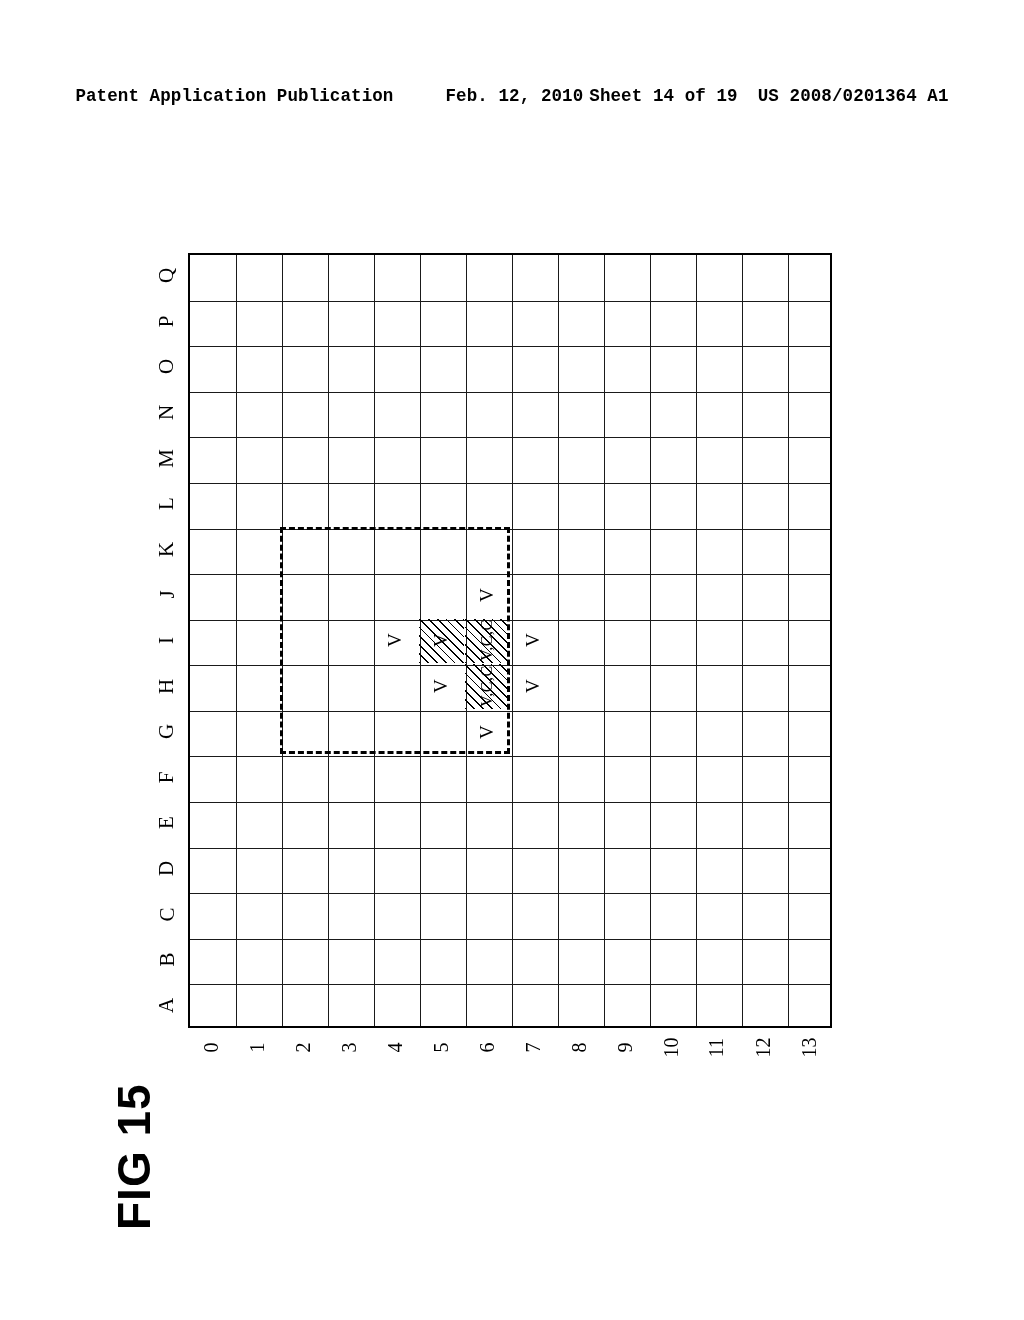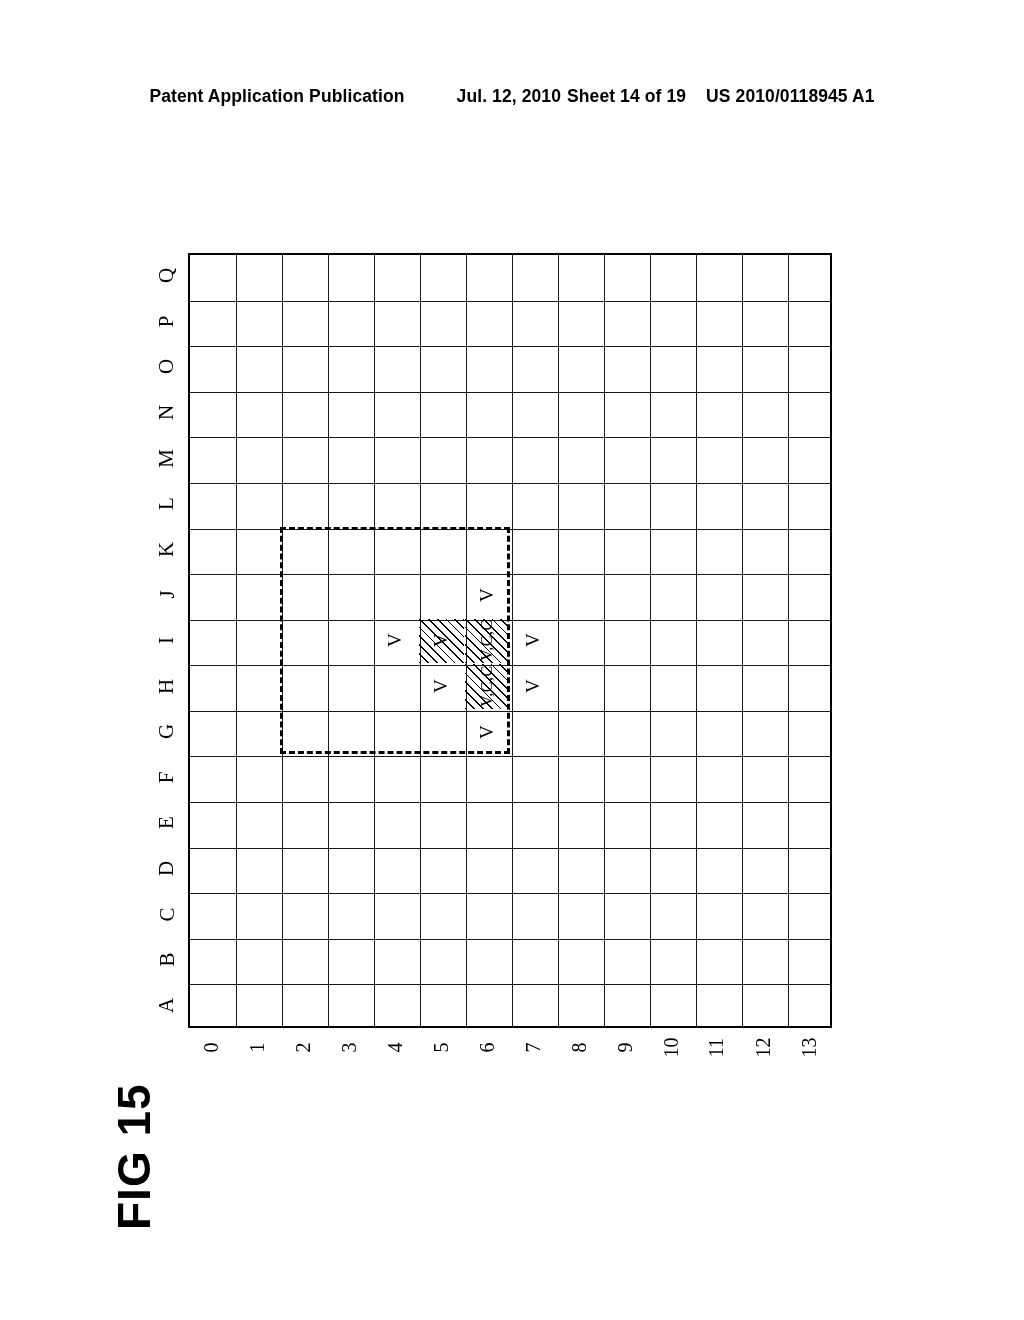--- a/index.html
+++ b/index.html
@@ -2,21 +2,21 @@
 <html><head>
 <meta charset="utf-8">
 <style>
   html,body{margin:0;padding:0;background:#fff;}
   body{width:1024px;height:1320px;position:relative;overflow:hidden;
        font-family:"Liberation Serif",serif;color:#000;}
 
   
   #pub-header{position:absolute;left:0;top:86px;width:1024px;
     display:flex;justify-content:center;align-items:baseline;
-    font-family:Liberation Sans, sans-serif;font-weight:bold;font-size:17.5px;
+    font-family:Liberation Mono, monospace;font-weight:bold;font-size:17.5px;
     letter-spacing:.1px;white-space:nowrap;}
   #pub-header .h-title{margin-right:52px;}
   #pub-header .h-date{margin-right:6px;}
   #pub-header .h-sheet{margin-right:20px;}
 
   
   #fig-label{position:absolute;left:104px;top:1060px;
     width:170px;height:60px;
     transform-origin:left top;transform:rotate(-90deg) translate(-170px,0);
     font-family:"Liberation Sans",sans-serif;font-weight:bold;
@@ -53,23 +53,23 @@
   .ax-num{position:absolute;width:46px;height:36px;
      display:flex;align-items:flex-start;justify-content:center;}
   .ax-num span{transform:rotate(-90deg);font-family:"Liberation Serif",serif;
      font-size:20px;display:block;}
 </style>
 </head>
 <body>
 
 <div id="pub-header">
   <span class="h-title">Patent Application Publication</span>
-  <span class="h-date">Jul. 12, 2010</span>
+  <span class="h-date">Feb. 12, 2010</span>
   <span class="h-sheet">Sheet 14 of 19</span>
-  <span class="h-pat">US 2010/0118945 A1</span>
+  <span class="h-pat">US 2008/0201364 A1</span>
 </div>
 
 <div id="figure">
 
   <div id="fig-label">FIG 15</div>
 
   <div id="grid">
       <div class="gl-v" style="left: 46px;"></div>
       <div class="gl-v" style="left: 92px;"></div>
       <div class="gl-v" style="left: 138px;"></div>

